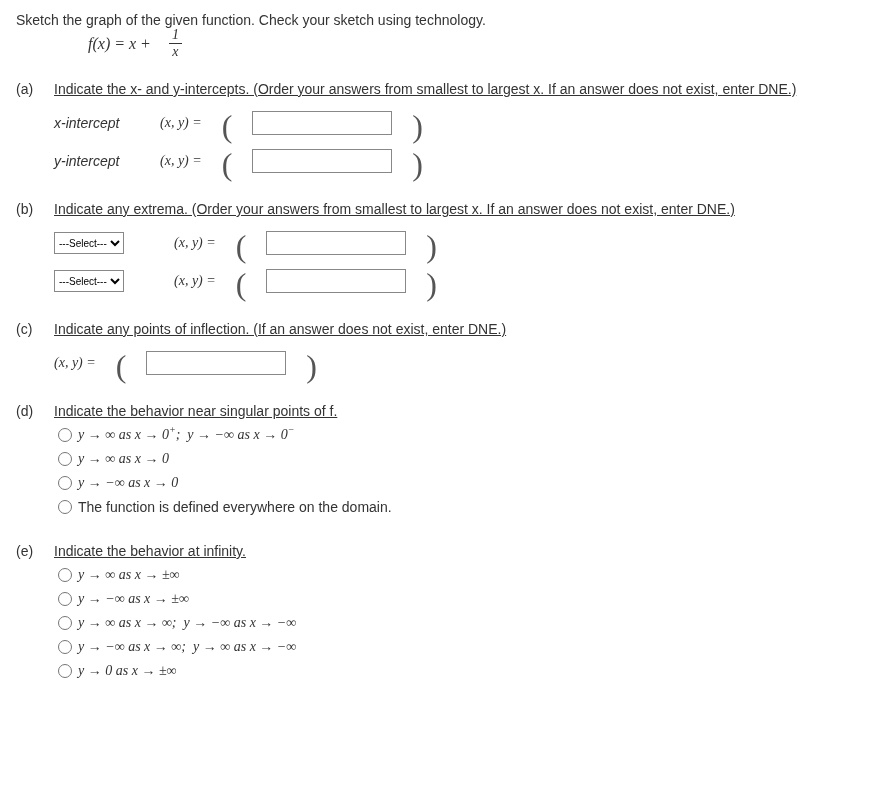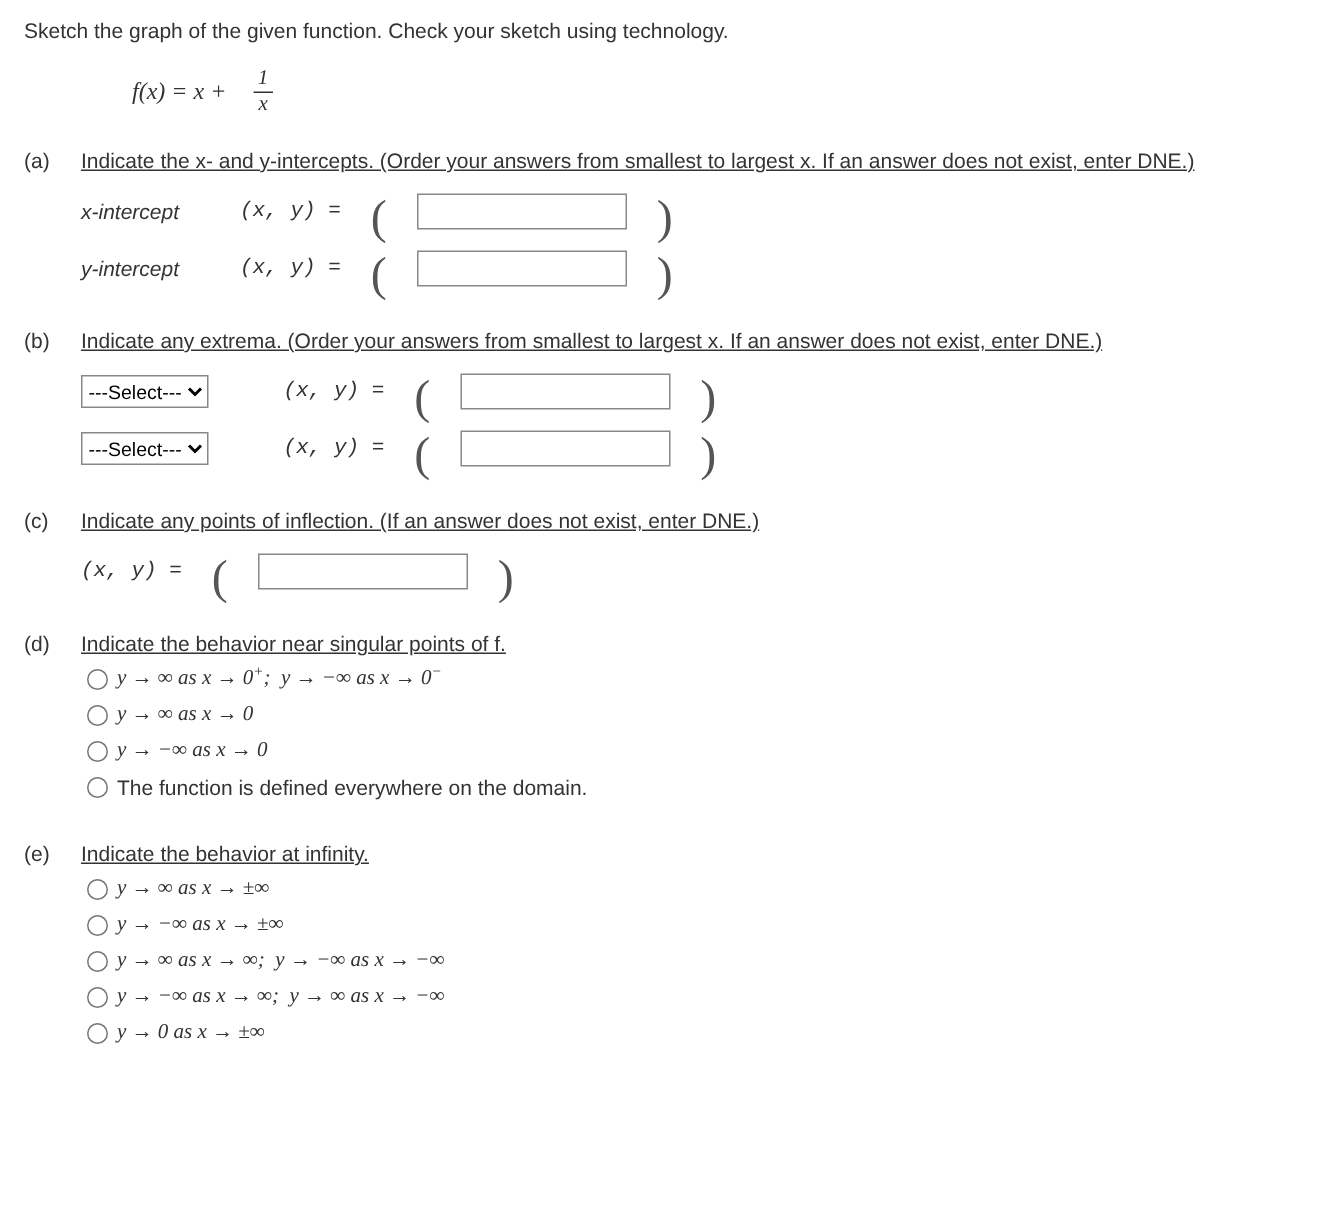--- a/index.html
+++ b/index.html
@@ -9,21 +9,20 @@
     }
     body {
       font-family: Arial, Helvetica, sans-serif;
       font-size: 14px;
       color: #333;
       background: #fff;
       padding: 12px 16px;
       width: 889px;
     }
     .intro {
-      margin-bottom: 18px;
     }
     .function-def {
       margin-left: 72px;
       font-style: italic;
       font-family: 'Times New Roman', serif;
       font-size: 16px;
       display: flex;
       align-items: center;
       gap: 16px;
     }
@@ -63,42 +62,42 @@
       display: flex;
       align-items: center;
       gap: 20px;
       flex-wrap: wrap;
     }
     .indent {
       margin-left: 38px;
     }
     .xy {
       font-style: italic;
-      font-family: Liberation Mono, monospace;
+      font-family: Liberation Serif, serif;
     }
     .paren {
       font-size: 32px;
       font-family: 'Times New Roman', serif;
       line-height: 0;
       position: relative;
       top: 3px;
       color: #555;
       font-weight: 300;
     }
     input[type="text"] {
       height: 24px;
       border: 1px solid #888;
       padding: 2px 4px;
       font-size: 13px;
       width: 140px;
     }
     select {
       height: 22px;
       border: 1px solid #888;
-      font-size: 13px;
+      font-size: 10px;
       background: #fff;
     }
     .xlabel {
       min-width: 86px;
       font-style: italic;
     }
     .radio-group {
       margin-top: 8px;
     }
     .radio-option {

